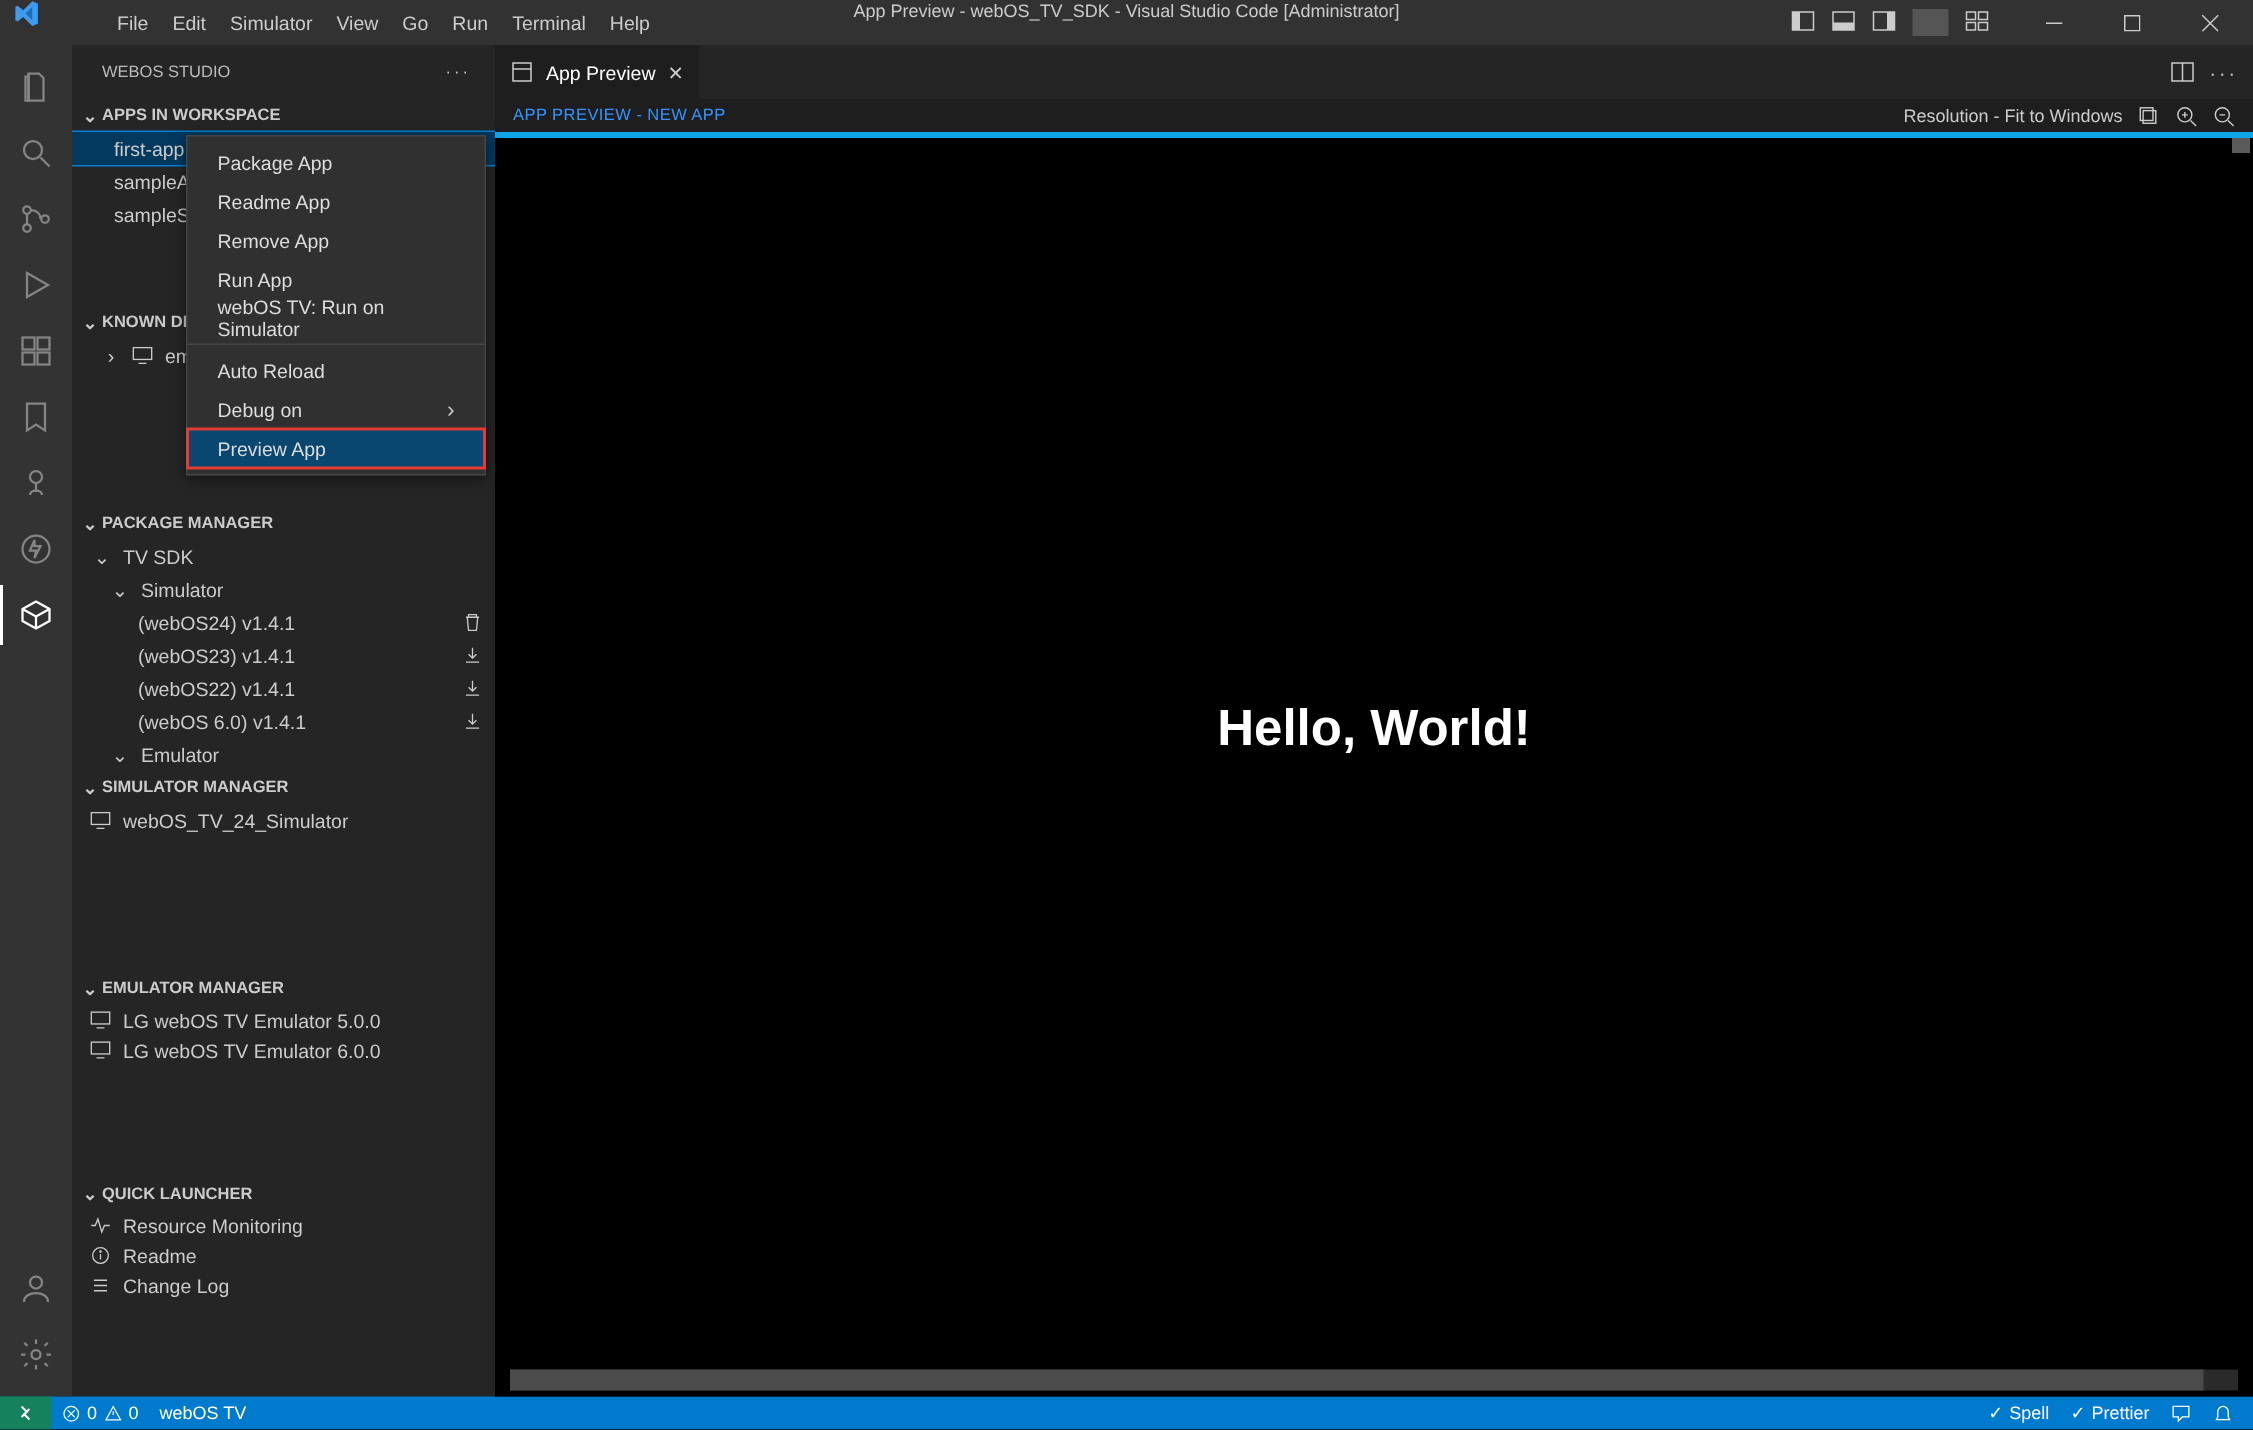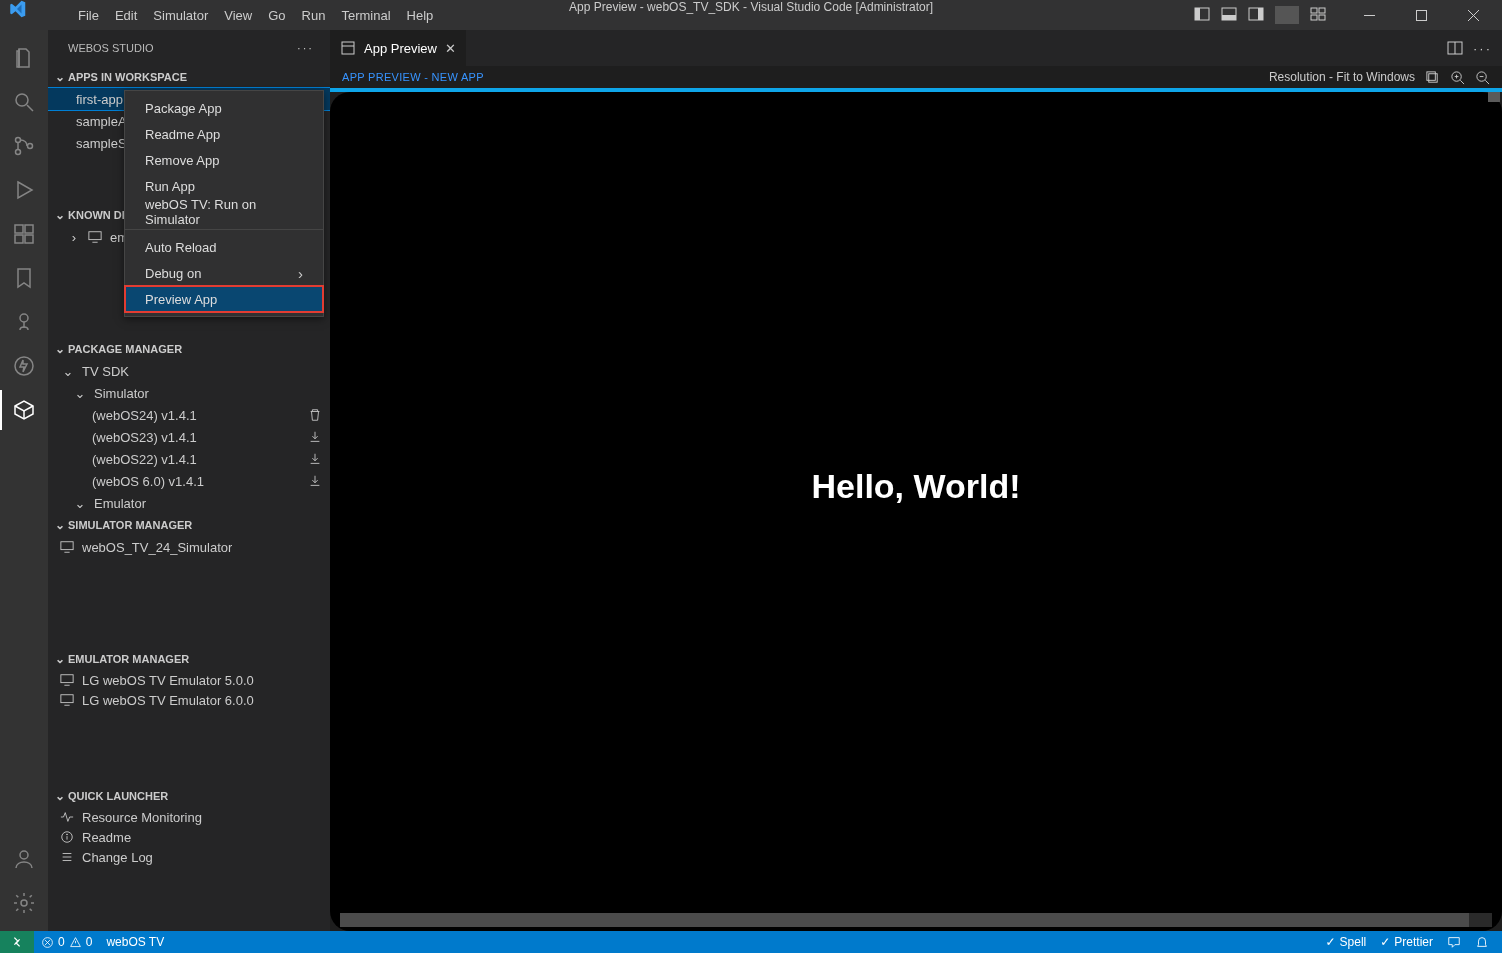--- a/index.html
+++ b/index.html
@@ -48,21 +48,21 @@
 .tree-item .label { white-space:nowrap; overflow:hidden; text-overflow:ellipsis; }
 .tree-item .actions { margin-left:auto; margin-right:8px; display:flex; gap:6px; color:#c5c5c5; }
 .editor { flex:1; display:flex; flex-direction:column; background:#1e1e1e; min-width:0;text-align:right; }
 .tabbar { height:36px; background:#252526; display:flex; align-items:stretch; }
 .tab { display:flex; align-items:center; background:#1e1e1e; padding:0 10px; gap:8px; font-size:13px; color:#fff; border-right:1px solid #252526; }
 .tab .close { color:#ccc; }
 .tabbar-right { margin-left:auto; display:flex; align-items:center; gap:10px; padding-right:10px; color:#ccc; }
 .breadcrumb-row { height:26px; display:flex; align-items:center; padding:0 12px; font-size:12px; color:#b0b0b0; border-bottom:4px solid #0ea5e9; }
 .breadcrumb-row .bc-left { color:#3794ff; font-variant:small-caps; letter-spacing:0.3px; }
 .breadcrumb-row .bc-right { margin-left:auto; display:flex; align-items:center; gap:10px; color:#ccc; }
-.preview-area { flex:1; background:#000; position:relative;border-radius:20px; }
+.preview-area { flex:1; background:#000; position:relative; }
 .preview-text { position:absolute; left:50%; top:47%; transform:translate(-50%,-50%); color:#fff; font-size:34px; font-weight:700; font-family:"Segoe UI",sans-serif; }
 .preview-area .hscroll { position:absolute; left:10px; right:10px; bottom:4px; height:14px; background:#2a2a2a; }
 .preview-area .hscroll .thumb { position:absolute; left:0; width:98%; height:100%; background:#4b4b4b; }
 .preview-area .vscroll-mini { position:absolute; right:2px; top:0; width:12px; height:10px; background:#5a5a5a; }
 .context-menu { position:absolute; left:124px; top:90px; width:200px; background:#303031; border:1px solid #454545; box-shadow:0 2px 8px rgba(0,0,0,0.5); z-index:100; padding:4px 0; }
 .ctx-item { height:26px; display:flex; align-items:center; padding:0 20px; font-size:13px; color:#ddd; justify-content:space-between; }
 .ctx-item.has-sub::after { content:'›'; color:#ccc; font-size:15px; }
 .ctx-sep { height:1px; background:#454545; margin:4px 0; }
 .ctx-item.hl { background:#094771; outline:2px solid #e23c32; outline-offset:-1px; }
 .statusbar { height:22px; background:#007acc; display:flex; align-items:center; color:#fff; font-size:12px; }

